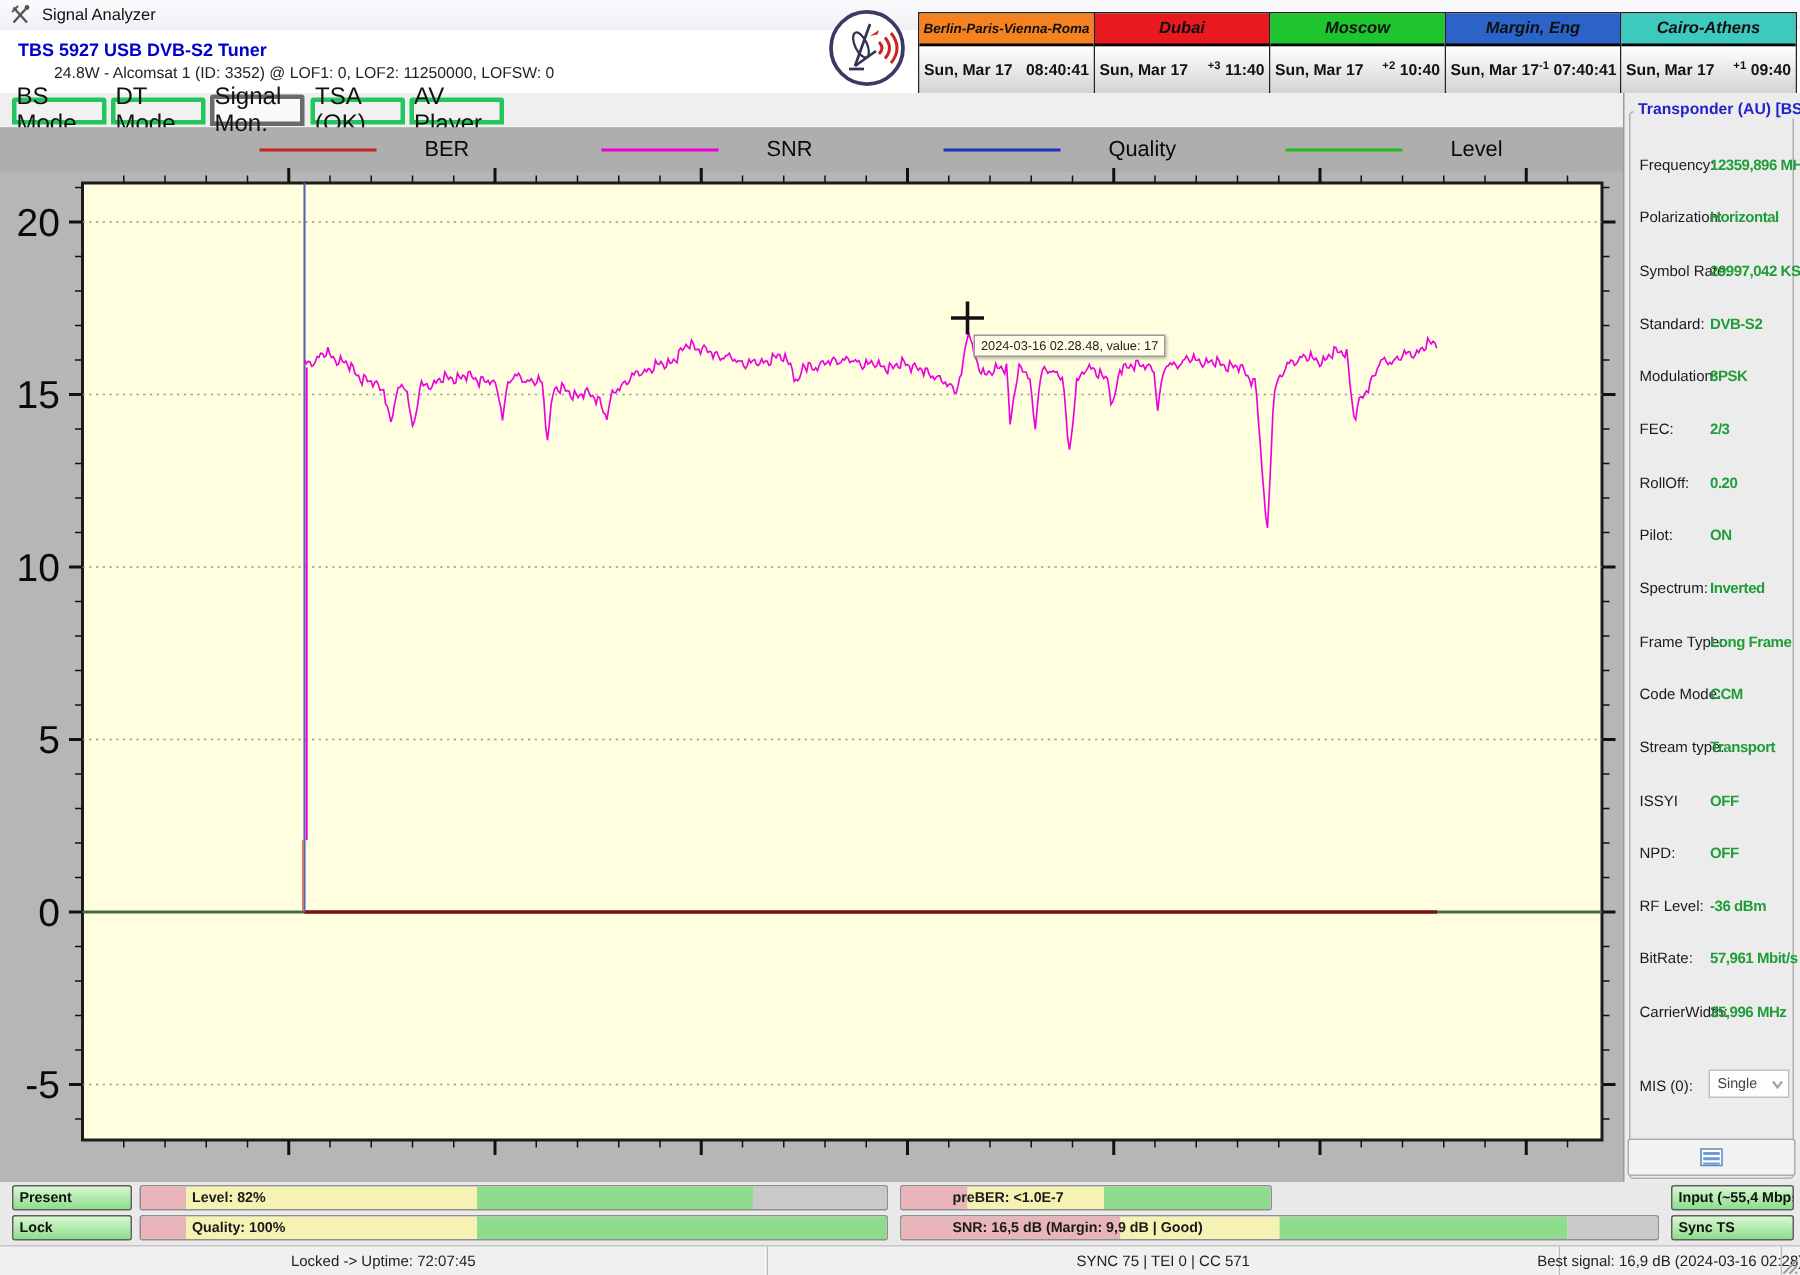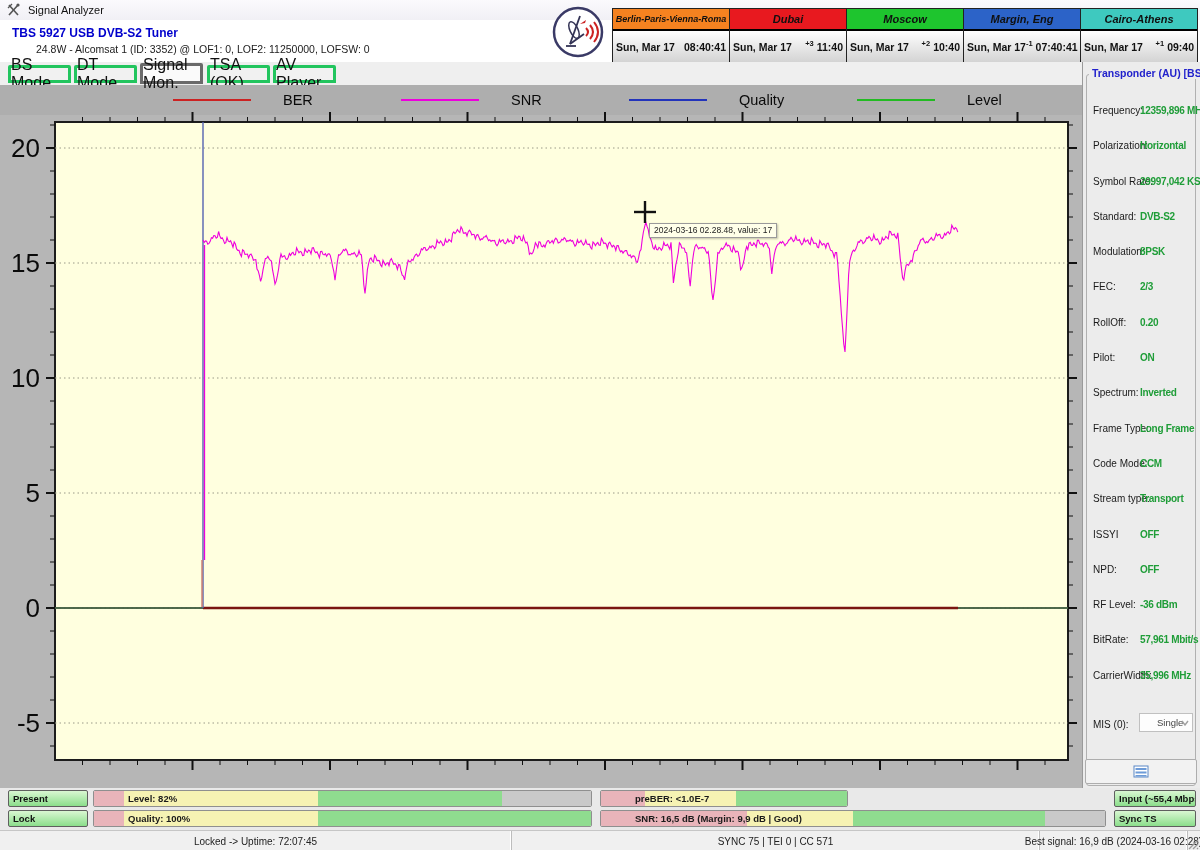--- a/index.html
+++ b/index.html
@@ -60,21 +60,21 @@
     font-size:10.5px;font-weight:bold;color:#2222cc;white-space:nowrap;}
   #tp-rows{position:absolute;left:0;top:20px;width:110px;}
   .tp-row{height:35.3px;position:relative;}
   .tp-label{position:absolute;left:6px;top:10px;font-size:10px;color:#1a1a1a;white-space:nowrap;}
   .tp-value{position:absolute;left:53px;top:10px;font-size:10px;font-weight:bold;color:#1f9d38;
     letter-spacing:-0.3px;white-space:nowrap;}
   #mis-row{position:absolute;left:0;top:638px;width:110px;height:24px;}
   #mis-label{position:absolute;left:6px;top:6px;font-size:10px;color:#1a1a1a;}
   #mis-select{position:absolute;left:52px;top:0px;width:54px;height:19px;background:#fdfdfd;
     border:1px solid #c0c0c0;box-sizing:border-box;font-size:9.5px;color:#444;
-    display:flex;align-items:center;padding-left:17px;}
+    display:flex;align-items:center;padding-left:5px;}
   #mis-chevron{position:absolute;right:3px;top:6px;width:8px;height:6px;}
   #log-button{position:absolute;left:2px;top:697px;width:112px;height:25px;background:#f2f2f2;
     border:1px solid #adadad;border-radius:2px;display:flex;align-items:center;justify-content:center;
     box-sizing:border-box;}
   
   #bars{position:absolute;left:0;top:788px;width:1200px;height:42px;background:#e9e9e9;}
   .sb-box{position:absolute;height:17px;border:1px solid #5f5f5f;border-radius:2px;
     background:linear-gradient(#d9f7d2,#8bde8b);font-size:9.5px;font-weight:bold;color:#111;
     line-height:15px;padding-left:4px;box-sizing:border-box;overflow:hidden;white-space:nowrap;}
   .sb-bar{position:absolute;height:17px;border:1px solid #8f8f8f;border-radius:2px;

